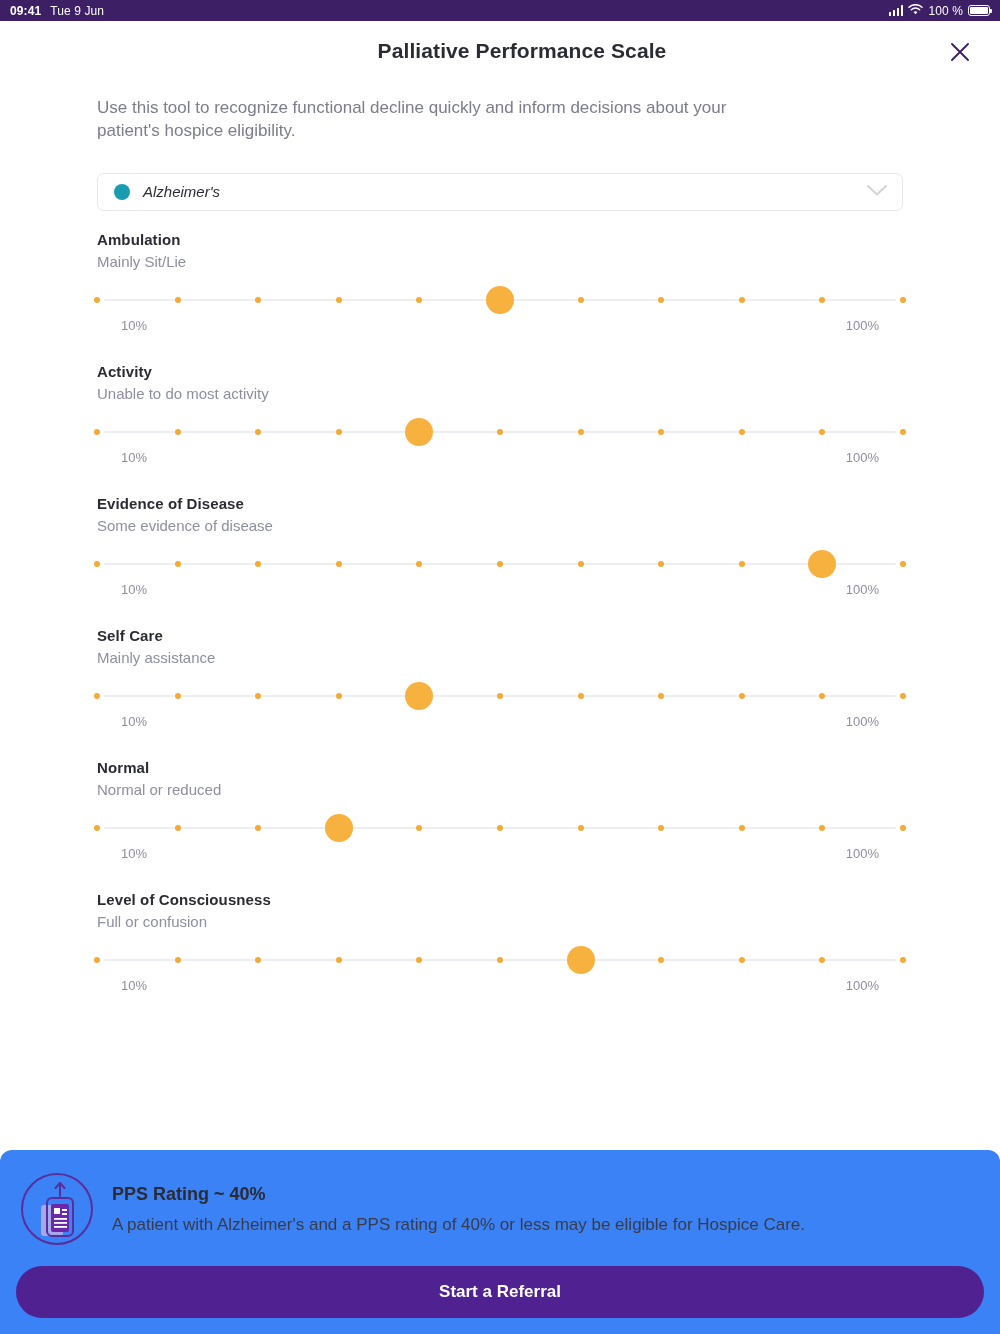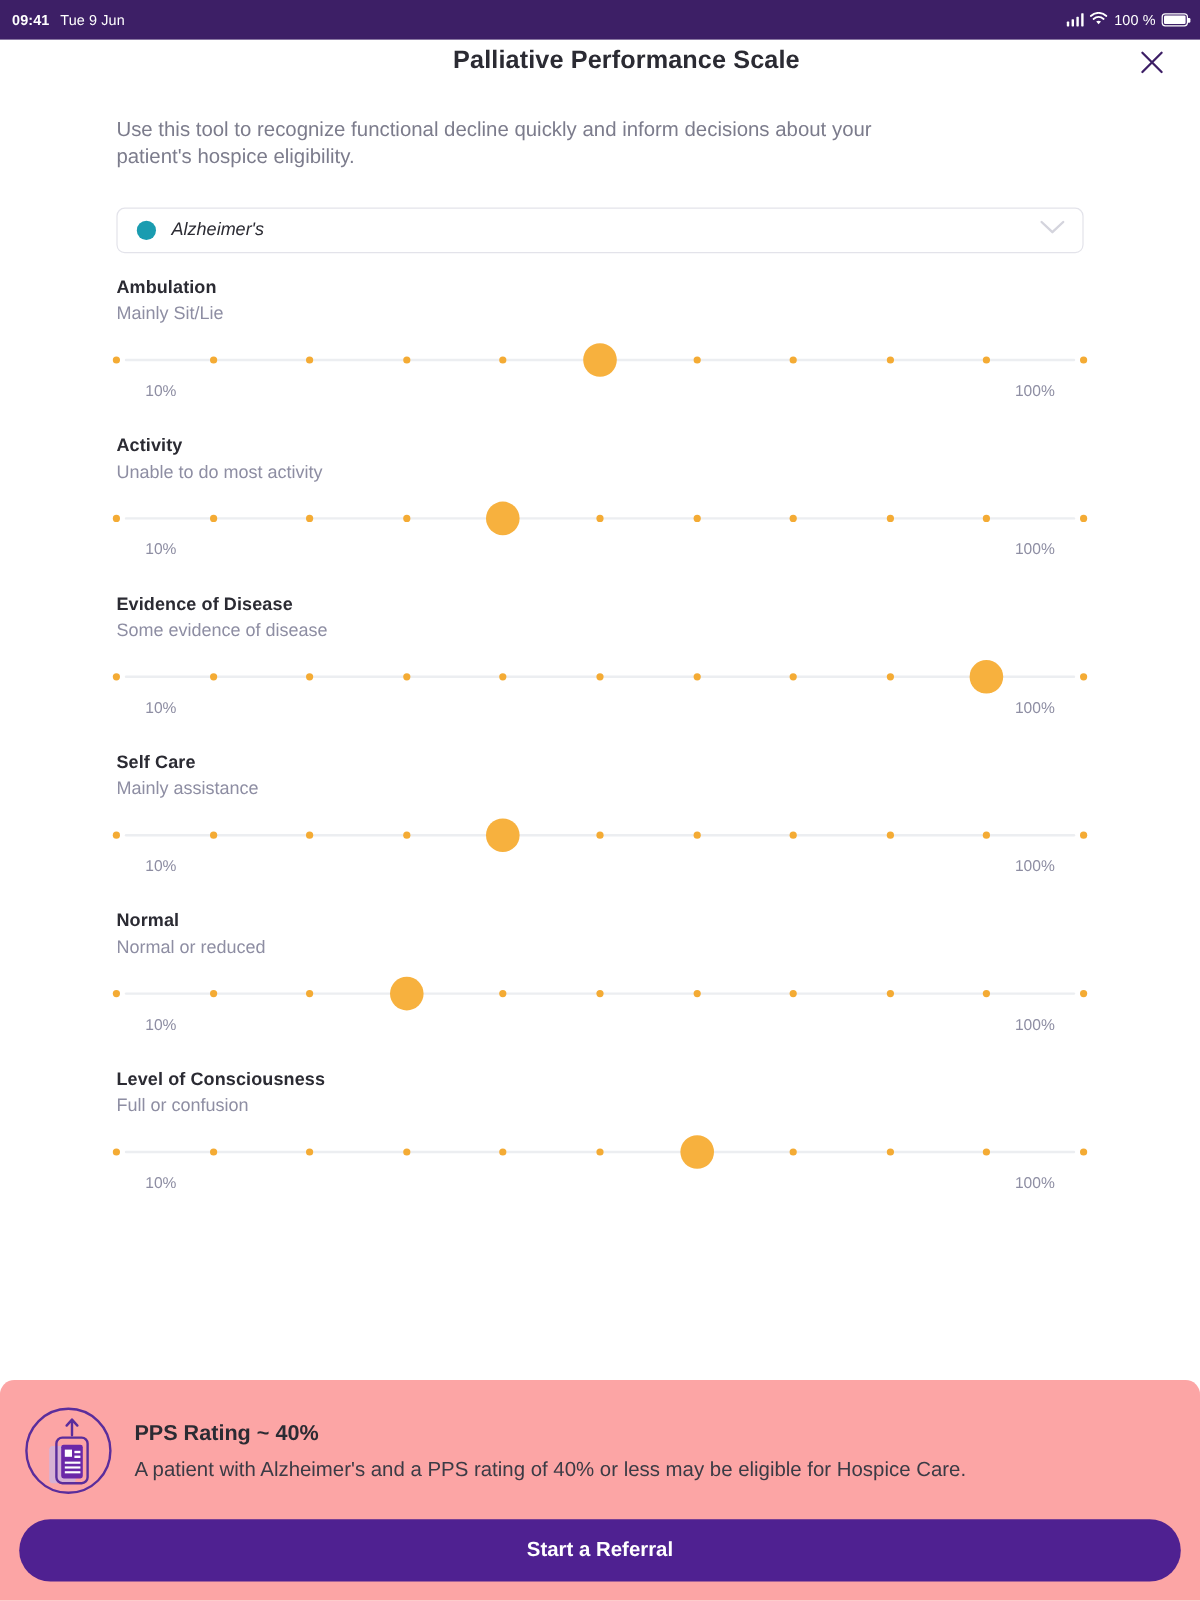--- a/index.html
+++ b/index.html
@@ -5,21 +5,21 @@
   * { box-sizing: border-box; margin: 0; padding: 0; }
   html, body {
     width: 1000px; height: 1334px;
     font-family: "Liberation Sans", sans-serif;
     background: #ffffff;
     overflow: hidden;
   }
 
   
   .statusbar {
-    height: 33px; width: 100%;
+    height: 21px; width: 100%;
     background: #3d1f66;
     display: flex; align-items: center;
     padding: 0 10px;
     color: #ffffff;
     font-size: 12px;
     letter-spacing: .1px;
     position: relative;
     z-index: 20;
   }
   .sb-left { display: flex; align-items: center; gap: 9px; }
@@ -119,21 +119,21 @@
   .scale-labels {
     display: flex; justify-content: space-between;
     font-size: 13px; color: #8e8ea3;
     padding: 0 24px;
     margin-top: 3px;
   }
 
   
   .footer {
     position: absolute; left: 0; right: 0; bottom: 0;
-    background: #fca5a5;
+    background: #3b82f6;
     border-radius: 12px 12px 0 0;
     padding: 22px 0 0 0;
   }
   .summary { display: flex; align-items: center; padding: 0 20px 20px 20px; }
   .sum-icon { flex: 0 0 74px; height: 74px; }
   .sum-text { margin-left: 18px; }
   .sum-title { font-size: 18px; font-weight: 700; color: #2b2b33; }
   .sum-desc { font-size: 17px; color: #3b3b45; margin-top: 10px; text-align: center; }
   .cta {
     display: block; width: calc(100% - 32px);

